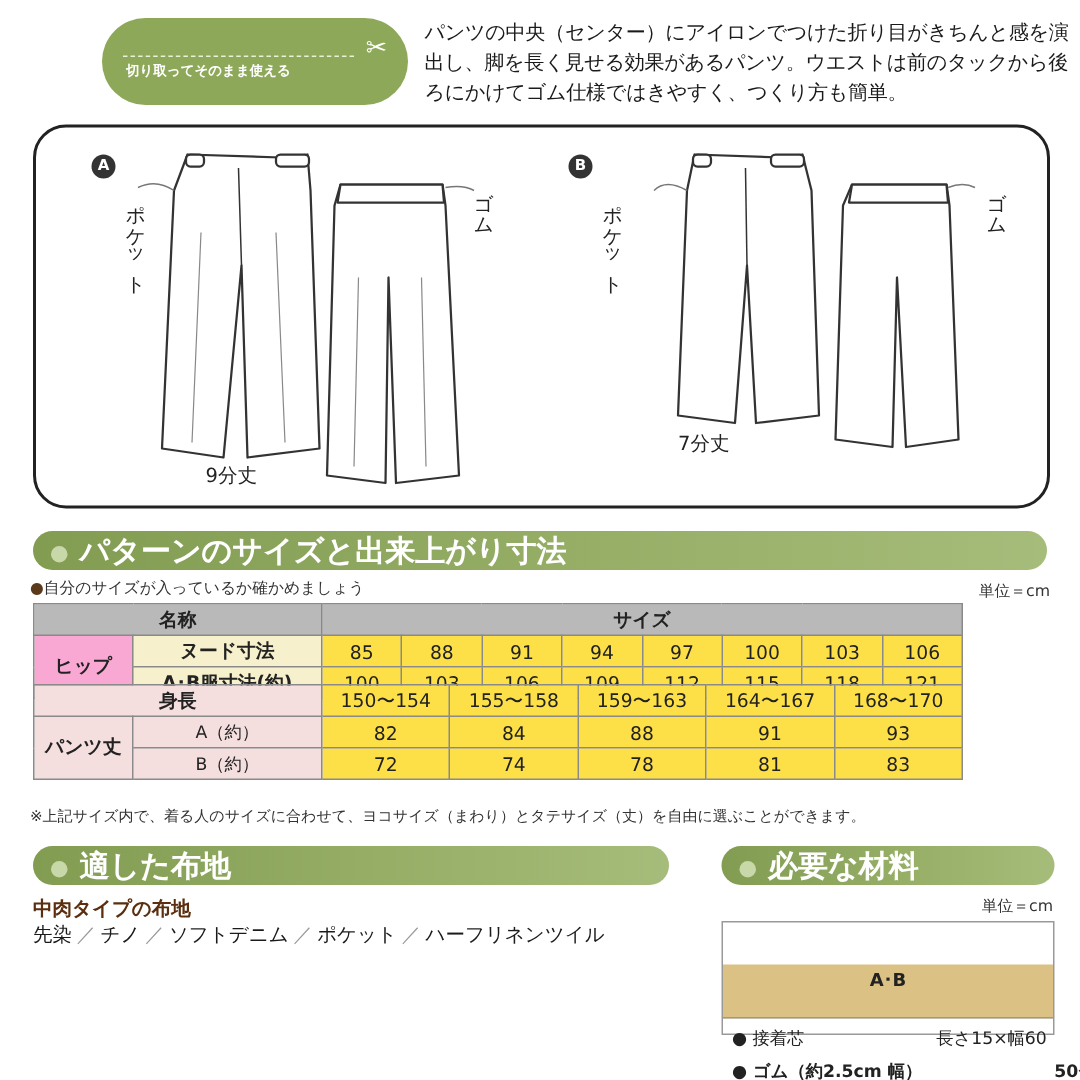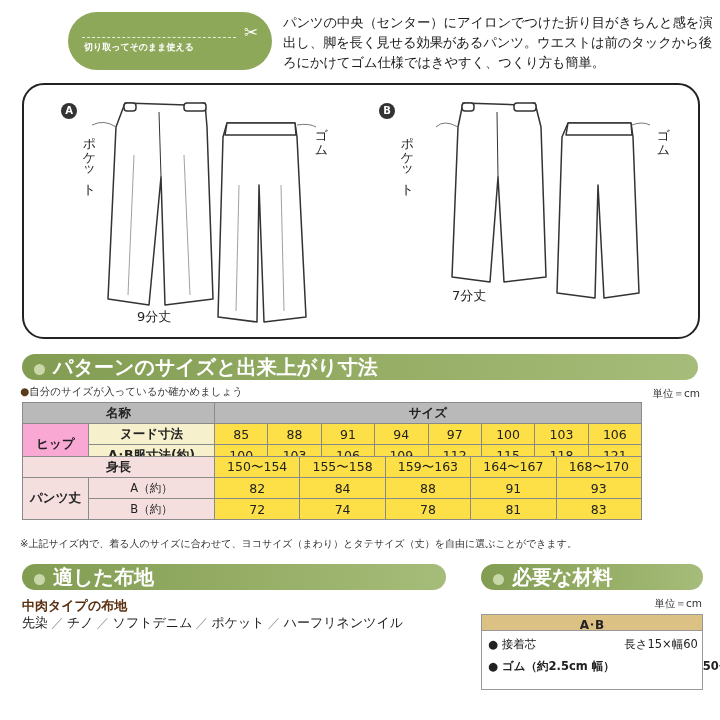--- a/index.html
+++ b/index.html
@@ -67,21 +67,21 @@
   table.size td.val { background: #fde047; text-align: center; }
 
   .footnote { position: absolute; left: 20px; top: 537px; font-size: 10px; color: #333; }
 
   .fabric-title { position: absolute; left: 22px; top: 597px; font-size: 13px; font-weight: bold; color: #5a2e0e; }
   .fabric-list { position: absolute; left: 22px; top: 614px; font-size: 13px; color: #1a1a1a; }
   .fabric-list .sep { color: #999; margin: 0 3px; }
 
   
   .mat-box { position: absolute; left: 481px; top: 614px; width: 222px; height: 76px; border: 1px solid #999; }
-  .mat-head { background: #dcc184; height: 16px; text-align: center; line-height: 20px; font-size: 12px; font-weight: bold; border-bottom: 1px solid #999; }
+  .mat-head { background: #dcc184; height: 36px; text-align: center; line-height: 20px; font-size: 12px; font-weight: bold; border-bottom: 1px solid #999; margin-top: 28px; }
   .mat-row { display: flex; align-items: center; font-size: 11.5px; padding: 0 8px 0 6px; height: 22px; margin-top: 2px; gap: 36px; }
   .mat-row .name { white-space: nowrap; }
   .mat-row .leader { flex: 1; border-bottom: 1.5px dotted #666; margin: 0 8px; height: 0; position: relative; top: 2px; }
   .mat-row .val { white-space: nowrap; }
 </style>
 </head>
 <body>
 
 <div class="badge">
   <div class="dash"></div>

